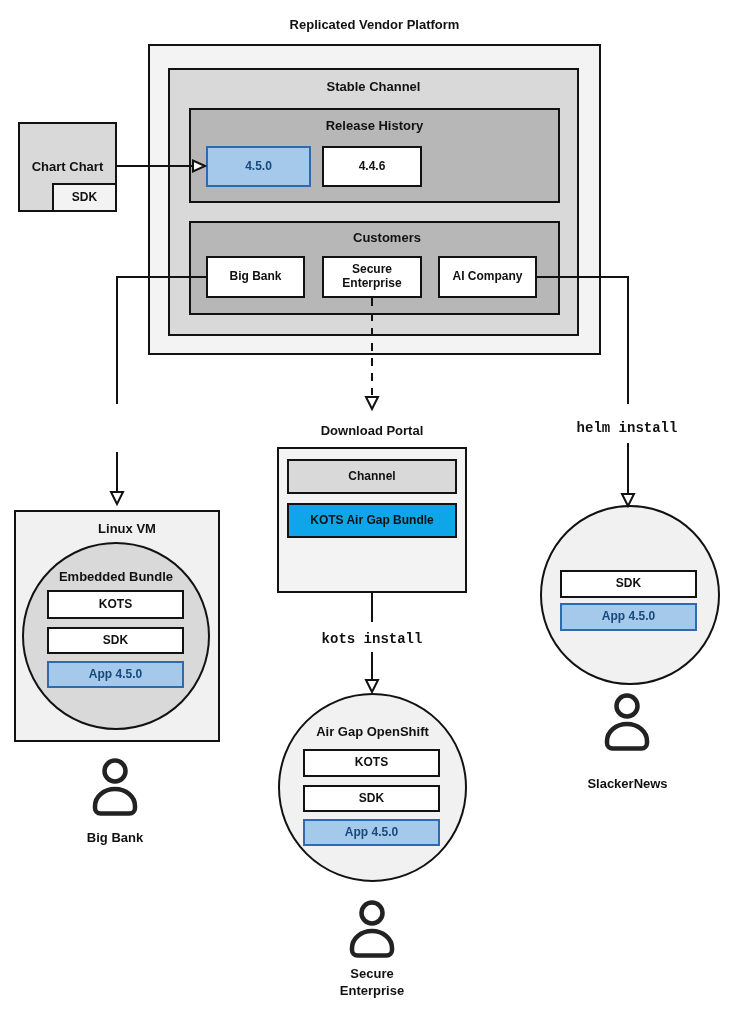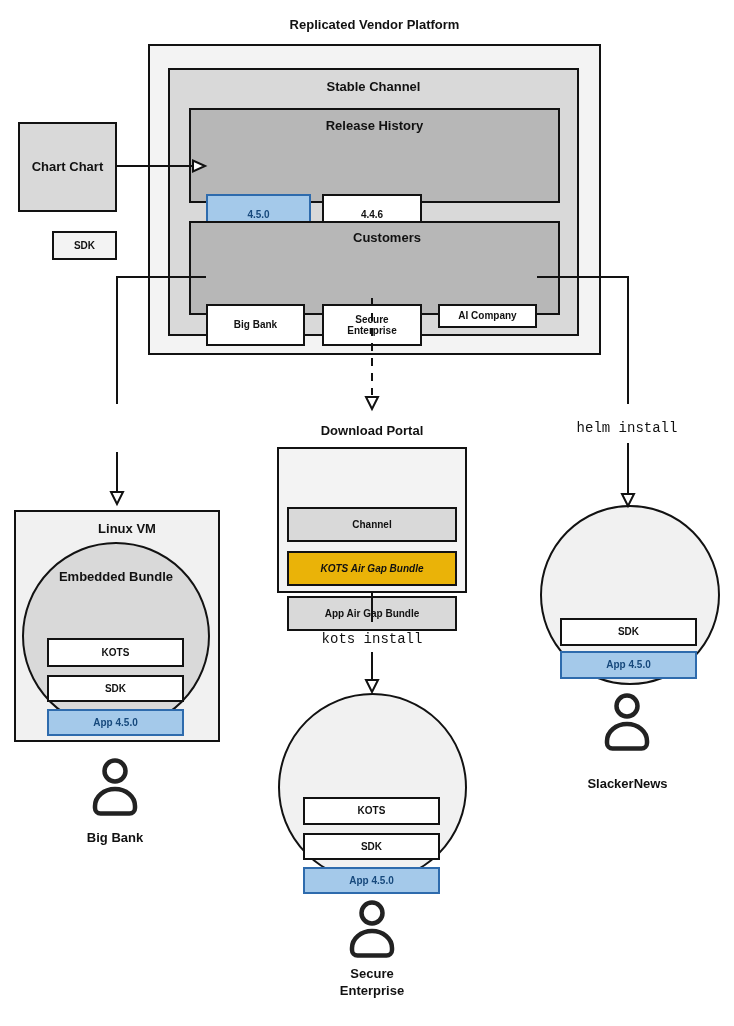--- a/index.html
+++ b/index.html
@@ -6,22 +6,22 @@
   .canvas {
     position:relative; width:734px; height:1026px; background:#fff;
     font-family:"Liberation Sans", sans-serif; color:#111; overflow:hidden;
   }
   .rect { position:absolute; box-sizing:border-box; border:2px solid #121212; }
   .circle { border-radius:50%; }
   .lbl { position:absolute; box-sizing:border-box; font-weight:bold; font-size:13px;
          text-align:center; line-height:1.3; }
   .item { position:absolute; box-sizing:border-box; border:2px solid #121212; background:#fff;
           display:flex; align-items:center; justify-content:center;
-          font-weight:bold; font-size:10px; text-align:center; line-height:1.15;margin-top:48px; }
-  .mono { font-family:"Liberation Mono","DejaVu Sans Mono",monospace; font-weight:normal; font-size:14px; }
+          font-weight:bold; font-size:12px; text-align:center; line-height:1.15; }
+  .mono { font-family:"Liberation Mono","DejaVu Sans Mono",monospace; font-weight:bold; font-size:14px; }
   .fill-outer { background:#f3f3f3; }
   .fill-mid   { background:#d9d9d9; }
   .fill-dark  { background:#b7b7b7; }
   .fill-light { background:#f1f1f1; }
   .blue {
     background:var(--highlight-fill,#a4c9ea);
     border-color:var(--highlight-border,#2e6bad);
     color:var(--highlight-text,#17497c);
   }
   .overlay { position:absolute; left:0; top:0; z-index:10; pointer-events:none; }
@@ -40,21 +40,21 @@
 
   <div class="rect fill-dark" style="left:189px; top:108px; width:371px; height:95px;"></div>
   <div class="lbl" style="left:189px; top:118px; width:371px;">Release History</div>
   <div class="item blue" style="left:206px; top:146px; width:105px; height:41px;">4.5.0</div>
   <div class="item" style="left:322px; top:146px; width:100px; height:41px;">4.4.6</div>
 
   <div class="rect fill-dark" style="left:189px; top:221px; width:371px; height:94px;"></div>
   <div class="lbl" style="left:189px; top:230px; width:371px;padding-left:25px;">Customers</div>
   <div class="item" style="left:206px; top:256px; width:99px; height:42px;">Big Bank</div>
   <div class="item" style="left:322px; top:256px; width:100px; height:42px; padding:0 8px;">Secure Enterprise</div>
-  <div class="item" style="left:438px; top:256px; width:99px; height:24px;">AI Company</div>
+  <div class="item" style="left:438px; top:256px; width:99px; height:42px;">AI Company</div>
 
   <div class="rect fill-mid" style="left:18px; top:122px; width:99px; height:90px;"></div>
   <div class="lbl" style="left:18px; top:159px; width:99px;">Chart Chart</div>
   <div class="item fill-outer" style="left:52px; top:183px; width:65px; height:29px; background:#f3f3f3;">SDK</div>
 
 
   <div class="rect fill-light" style="left:14px; top:510px; width:206px; height:232px;"></div>
   <div class="lbl" style="left:14px; top:521px; width:226px;">Linux VM</div>
   <div class="rect circle fill-mid" style="left:22px; top:542px; width:188px; height:188px;"></div>
   <div class="lbl" style="left:22px; top:569px; width:188px;">Embedded Bundle</div>
@@ -66,26 +66,26 @@
     <svg width="56" height="60" viewBox="0 0 56 60">
       <circle cx="28" cy="13" r="10.5" fill="#fff" stroke="#222" stroke-width="4.5"></circle>
       <path d="M8 50 v-2 a20 17 0 0 1 40 0 v2 a5.5 5.5 0 0 1 -5.5 5.5 h-29 a5.5 5.5 0 0 1 -5.5 -5.5 z" fill="#fff" stroke="#222" stroke-width="4.5" stroke-linejoin="round"></path>
     </svg>
   </div>
   <div class="lbl" style="left:65px; top:830px; width:100px;">Big Bank</div>
 
   <div class="lbl" style="left:297px; top:423px; width:150px;">Download Portal</div>
   <div class="rect fill-outer" style="left:277px; top:447px; width:190px; height:146px;"></div>
   <div class="item fill-mid" style="left:287px; top:459px; width:170px; height:35px; background:#d9d9d9;">Channel</div>
-  <div class="item fill-mid" style="left:287px; top:503px; width:170px; height:35px; background:#eab308;font-style:italic;">KOTS Air Gap Bundle</div>
-  <div class="item fill-mid" style="left:287px; top:548px; width:170px; height:35px; background:#d9d9d9;">App Air Gap Bundle</div>
+  <div class="item fill-mid" style="left:287px; top:503px; width:170px; height:35px; background:#0ea5e9;">KOTS Air Gap Bundle</div>
 
   <div class="lbl mono" style="left:292px; top:630px; width:160px;">kots install</div>
 
   <div class="rect circle fill-light" style="left:278px; top:693px; width:189px; height:189px;"></div>
+  <div class="lbl" style="left:278px; top:724px; width:189px;">Air Gap OpenShift</div>
   <div class="item" style="left:303px; top:749px; width:137px; height:28px;">KOTS</div>
   <div class="item" style="left:303px; top:785px; width:137px; height:27px;">SDK</div>
   <div class="item blue" style="left:303px; top:819px; width:137px; height:27px;">App 4.5.0</div>
 
   <div class="person" style="left:344px; top:900px;">
     <svg width="56" height="60" viewBox="0 0 56 60">
       <circle cx="28" cy="13" r="10.5" fill="#fff" stroke="#222" stroke-width="4.5"></circle>
       <path d="M8 50 v-2 a20 17 0 0 1 40 0 v2 a5.5 5.5 0 0 1 -5.5 5.5 h-29 a5.5 5.5 0 0 1 -5.5 -5.5 z" fill="#fff" stroke="#222" stroke-width="4.5" stroke-linejoin="round"></path>
     </svg>
   </div>

